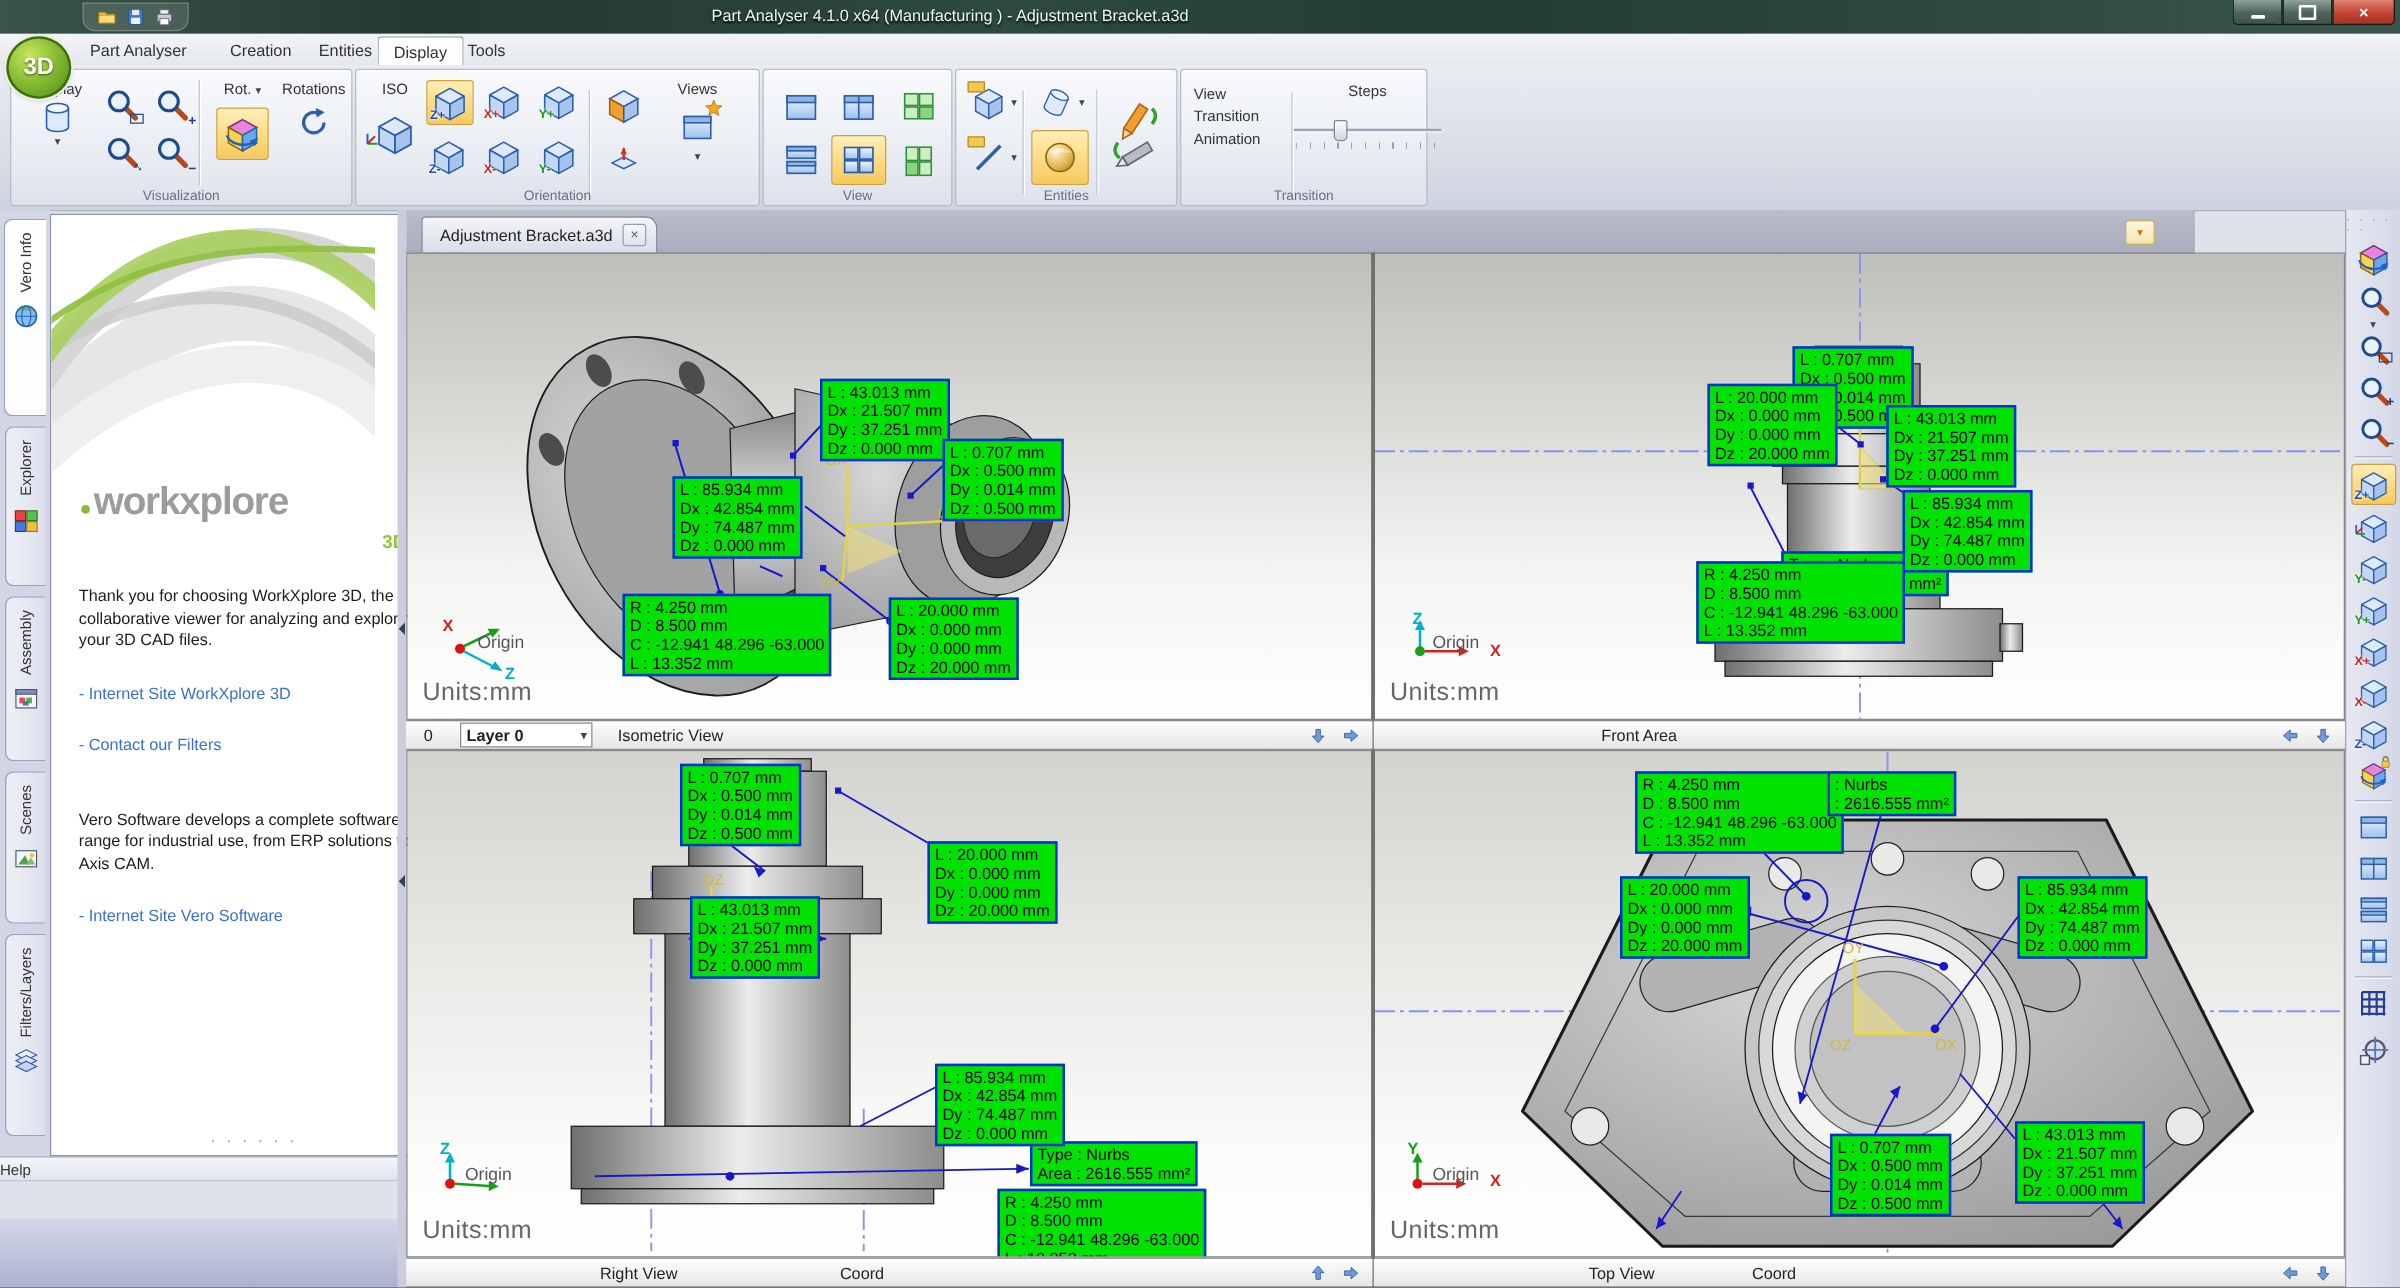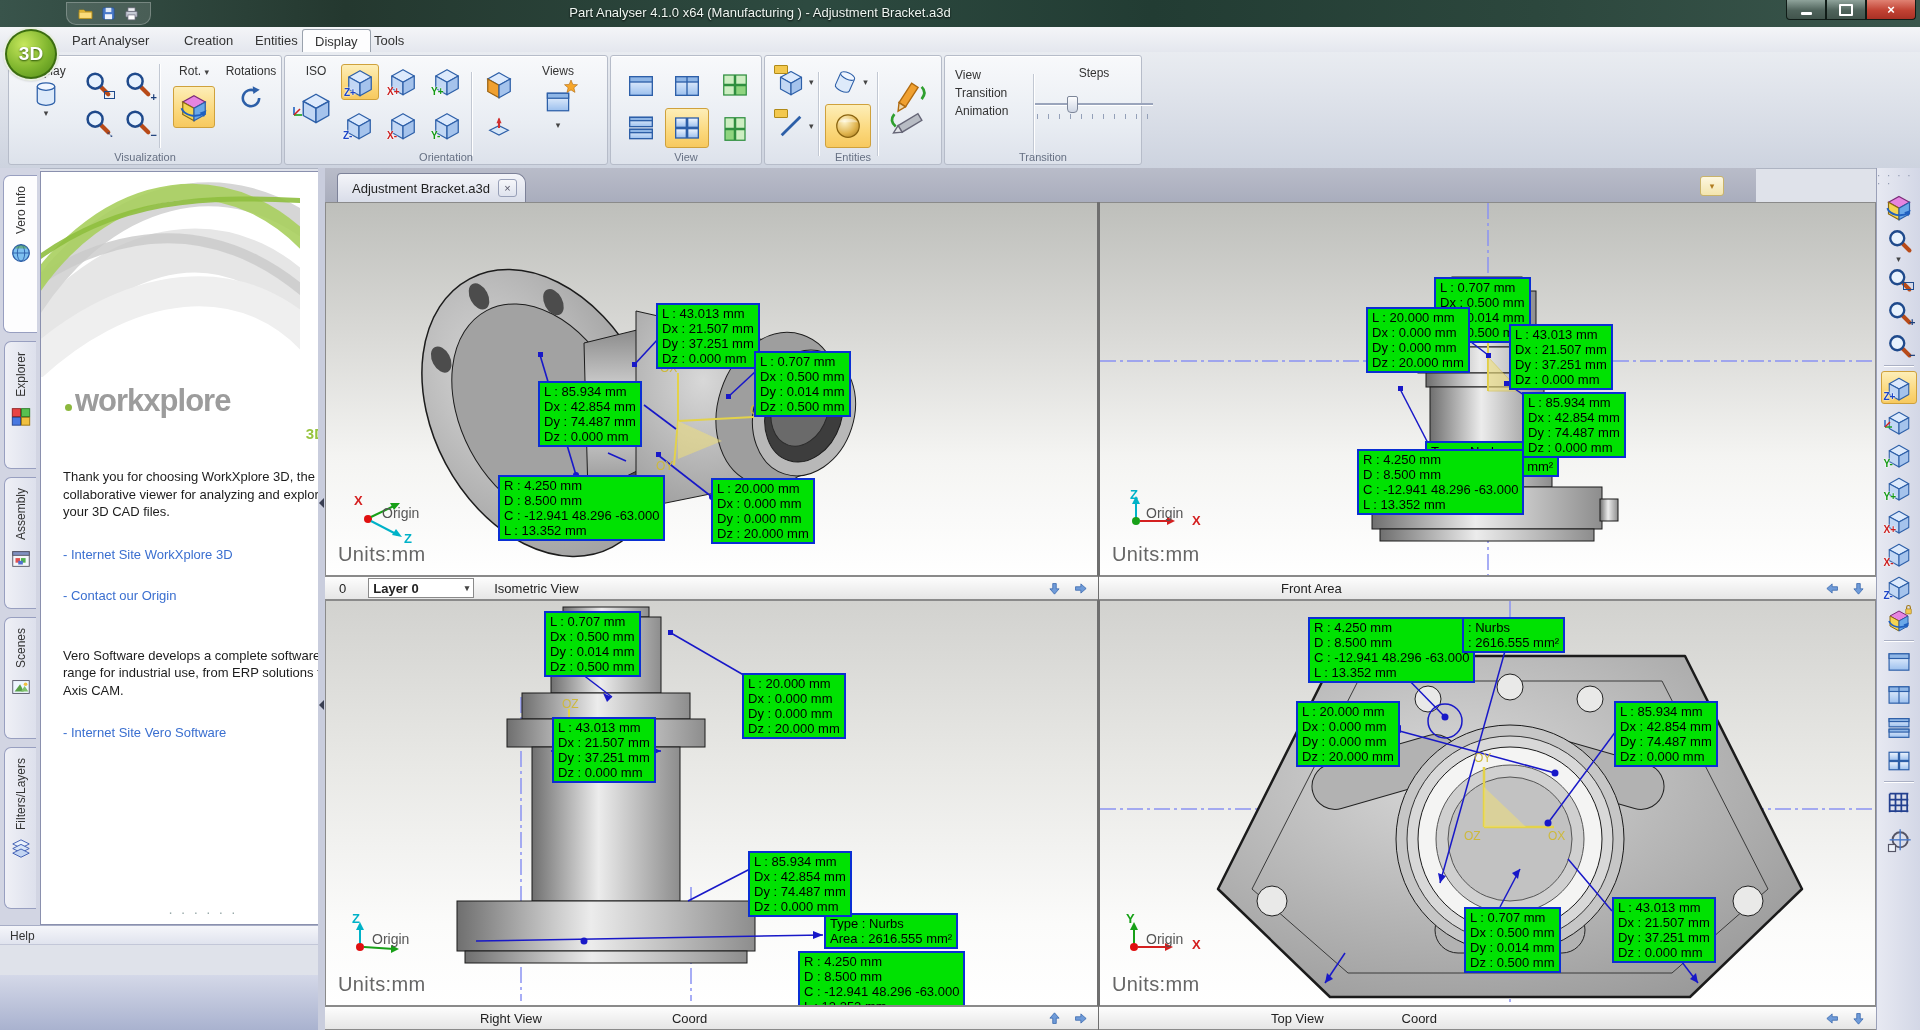--- a/index.html
+++ b/index.html
@@ -82,21 +82,21 @@
   #swoosh{display:block;}
   .brandline{display:flex;align-items:baseline;padding:6px 0 0 24px;}
   .branddot{width:7px;height:7px;border-radius:50%;background:#8cb83e;margin-right:3px;margin-bottom:18px;}
   .brand{font-size:31px;font-weight:bold;color:#9c9c9c;letter-spacing:-1px;}
   .brand3d{font-size:15px;font-weight:bold;color:#97c43f;text-align:right;margin:-4px 40px 0 0;}
   .ptext{font-size:13px;line-height:1.35;color:#1c1c1c;margin:26px 20px 0 22px;}
   .plink{font-size:13px;color:#3a6fd0;margin:26px 20px 0 22px;cursor:pointer;}
   .pgrip{position:absolute;left:50%;bottom:4px;transform:translateX(-50%);color:#9aa;font-size:14px;letter-spacing:2px;}
   #help-bar{position:absolute;left:0;top:925px;width:325px;height:20px;
     background:linear-gradient(#f5f6fa,#e0e3ee);border-top:1px solid #a7adc6;border-bottom:1px solid #c3c7d8;
-    font-size:12px;color:#333;line-height:20px;padding-left:10px;box-sizing:border-box;}
+    font-size:12px;color:#333;line-height:20px;box-sizing:border-box;}
   #standby-bar{position:absolute;left:0;top:945px;width:325px;height:30px;background:#fdfdfe;
     font-size:17px;font-weight:bold;color:#2b2b2b;line-height:30px;padding-left:10px;box-sizing:border-box;}
   #side-bottom{position:absolute;left:0;top:975px;width:325px;height:55px;
     background:linear-gradient(#d4d8e8,#a9b2cf);}
   #splitbar{position:absolute;left:318px;top:168px;width:7px;height:862px;background:#c9cddd;}
   .split-arrow{position:absolute;left:1px;width:0;height:0;border-top:5px solid transparent;
     border-bottom:5px solid transparent;border-right:5px solid #3a3f52;}
   
   #doc-tabbar{position:absolute;left:325px;top:168px;width:1431px;height:34px;
     background:linear-gradient(#b9bcc9,#a9adbd);border-bottom:1px solid #787d92;}
@@ -635,21 +635,21 @@
     <path d="M-15,95 C75,25 160,22 285,30" stroke="#8fbf3f" stroke-width="5" fill="none" opacity=".9"></path>
     <path d="M-20,205 C80,105 210,85 285,185" stroke="#efefef" stroke-width="30" fill="none"></path>
   </svg>
   <div class="brandline">
     <div class="branddot"></div>
     <div class="brand">workxplore</div>
   </div>
   <div class="brand3d">3D</div>
   <div class="ptext">Thank you for choosing WorkXplore 3D, the collaborative viewer for analyzing and exploring your 3D CAD files.</div>
   <div class="plink">- Internet Site WorkXplore 3D</div>
-  <div class="plink">- Contact our Origin</div>
+  <div class="plink">- Contact our Filters</div>
   <div class="ptext" style="margin-top:44px">Vero Software develops a complete software range for industrial use, from ERP solutions to 5-Axis CAM.</div>
   <div class="plink">- Internet Site Vero Software</div>
   <div class="pgrip">· · · · · ·</div>
   <div id="panel-scroll">
     <div class="scr-btn" style="top:0">
           <div class="tri-up"></div>
         </div>
     <div id="scr-thumb"></div>
     <div class="scr-btn" style="bottom:0">
           <div class="tri-dn"></div>

